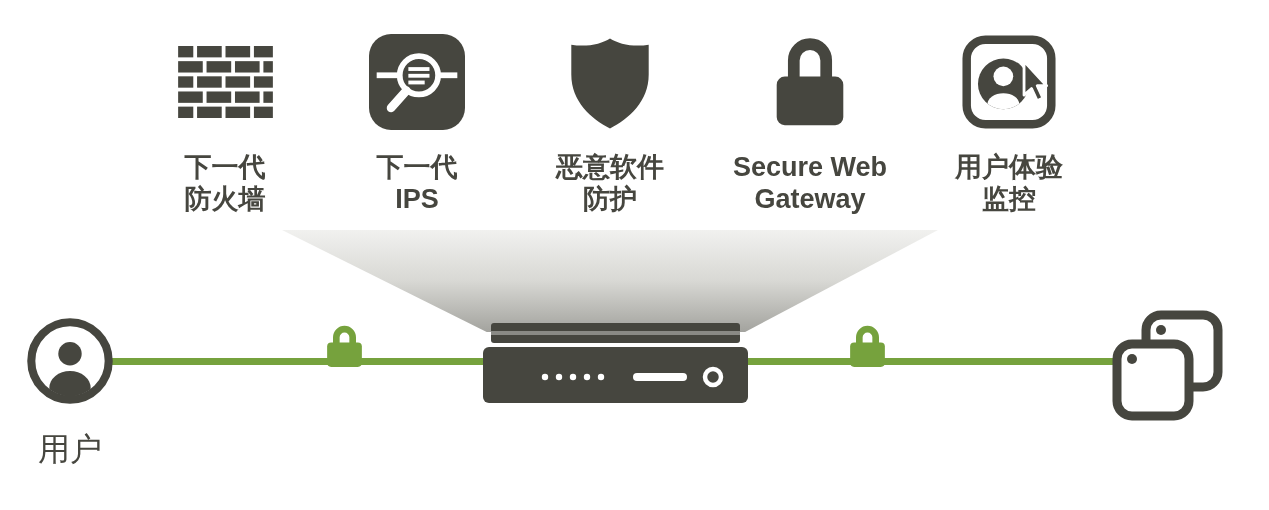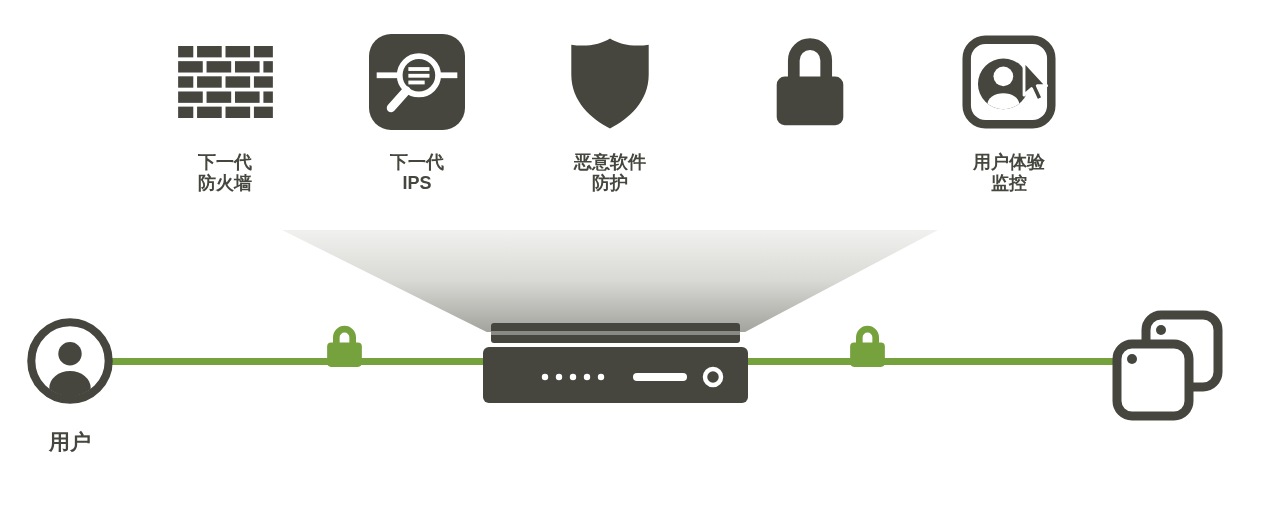--- a/index.html
+++ b/index.html
@@ -25,38 +25,38 @@
 
   .service-col{
     position:absolute;top:20px;width:200px;
     display:flex;flex-direction:column;align-items:center;
   }
   .icon-box{
     height:124px;display:flex;align-items:center;justify-content:center;
   }
   .service-label{
     margin-top:8px;text-align:center;
-    font-size:18px;font-weight:700;line-height:1.18;color:var(--dark);
+    font-size:27px;font-weight:700;line-height:1.18;color:var(--dark);
   }
   .funnel{
     position:absolute;left:282px;top:230px;width:656px;height:102px;
     background:linear-gradient(180deg,var(--funnel_top) 0%,#D8D8D4 50%,var(--funnel_bottom) 100%);
     clip-path:polygon(0% 0%,100% 0%,70.6% 100%,31.2% 100%);
     z-index:0;
   }
   .traffic-line{
     position:absolute;left:60px;top:358px;width:1115px;height:7px;
     background:var(--green);z-index:1;
   }
   .abs{position:absolute;}
   .z2{z-index:2;}
   .z3{z-index:3;}
   .endpoint-label{
     position:absolute;text-align:center;
-    font-size:21px;font-weight:700;color:var(--dark);
+    font-size:32px;font-weight:400;color:var(--dark);
   }
   .orchestrator-label{
     position:absolute;left:415px;top:437px;width:400px;text-align:center;
     font-size:37px;font-weight:700;color:var(--dark);
   }
 </style>
 </head>
 <body>
 
 <div class="canvas">
@@ -122,20 +122,24 @@
     </div>
   </div>
 
   <div class="service-col" style="left:710px">
     <div class="icon-box">
       <svg width="90" height="94" viewBox="0 0 100 104">
         <path d="M32 48 V28 a18 18 0 0 1 36 0 V48" fill="none" stroke="var(--dark)" stroke-width="13"></path>
         <rect class="fd" x="13" y="46" width="74" height="54" rx="9"></rect>
       </svg>
     </div>
+    <div class="service-label">
+      <span>Secure Web</span><br>
+      <span>Gateway</span>
+    </div>
   </div>
 
   <div class="service-col" style="left:909px">
     <div class="icon-box">
       <svg width="94" height="94" viewBox="0 0 100 100">
         <defs>
           <clipPath id="uxclip">
               <circle cx="44" cy="52" r="27"></circle>
             </clipPath>
         </defs>

